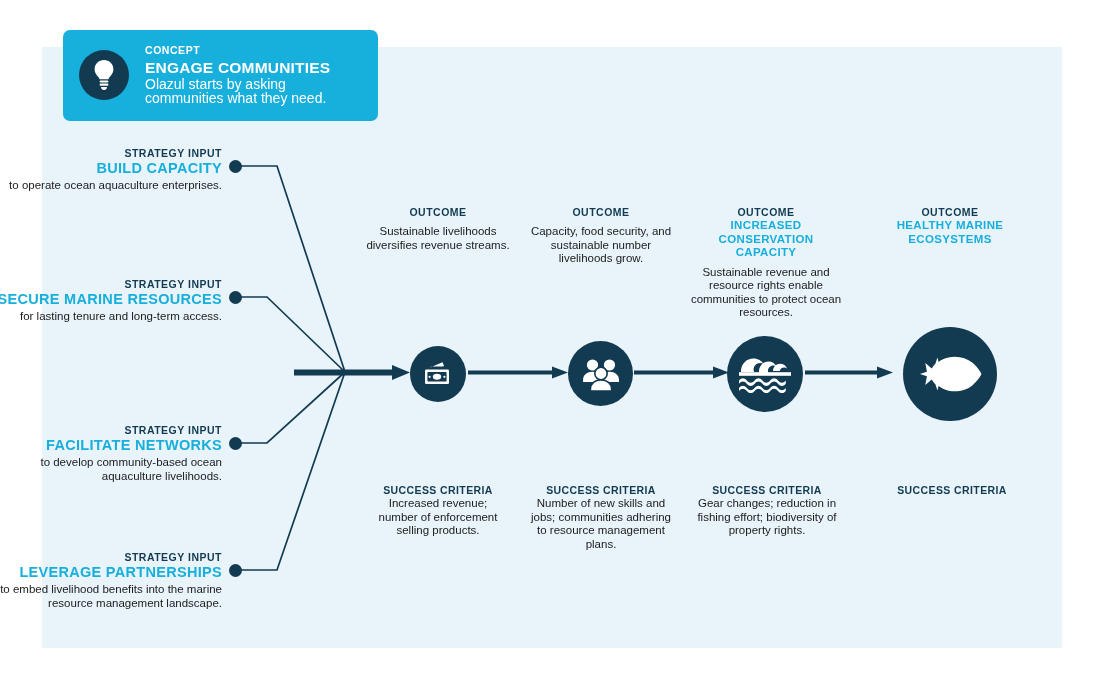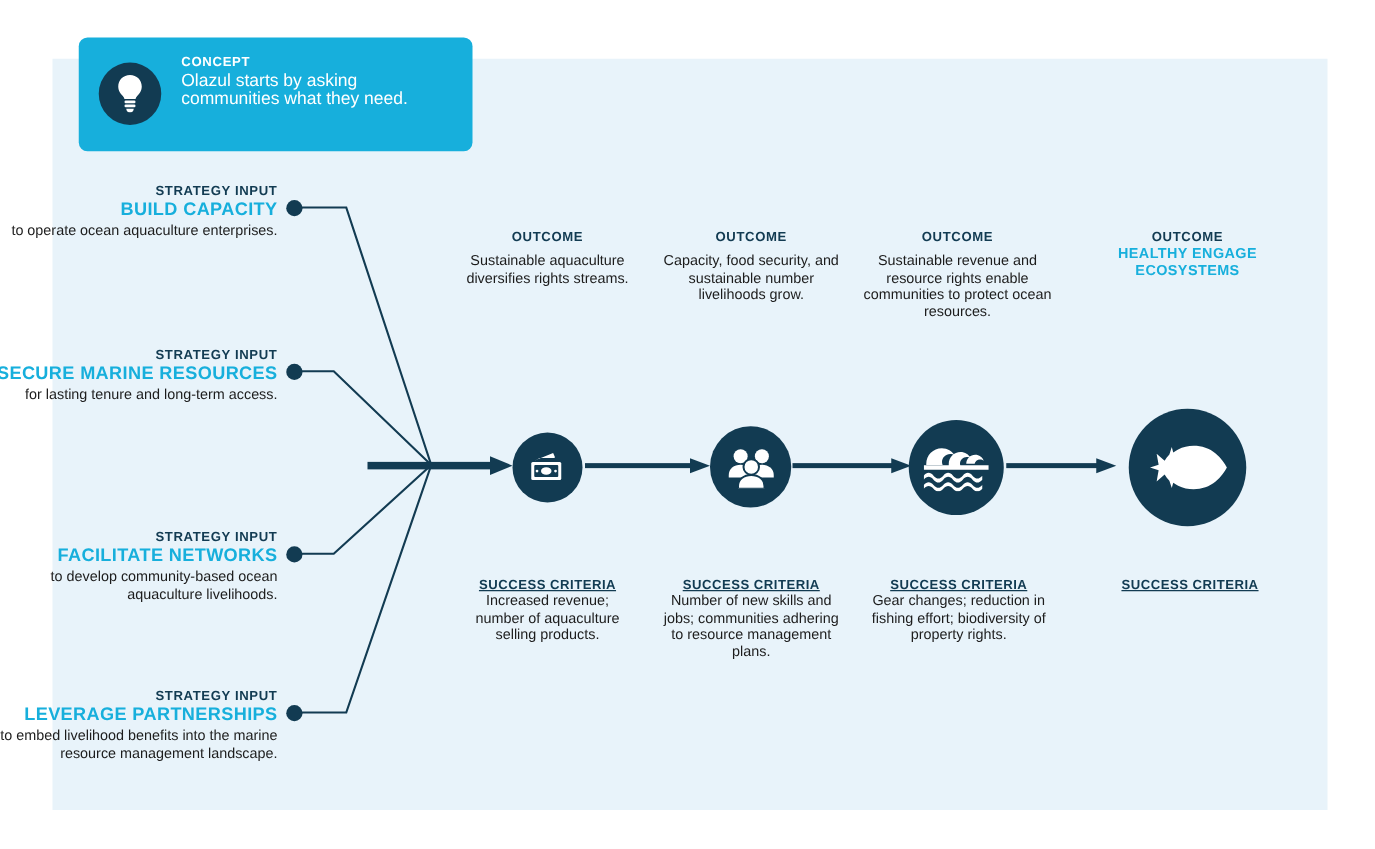--- a/index.html
+++ b/index.html
@@ -30,25 +30,25 @@
   .dot { position:absolute; width:13px; height:13px; border-radius:50%; background:#123B52; }
 
   
   #wires { position:absolute; left:0; top:0; width:1100px; height:679px; }
 
   
   .node { position:absolute; border-radius:50%; background:#123B52; }
   .node svg { position:absolute; left:50%; top:50%; transform:translate(-50%,-50%); }
 
   
-  .col { position:absolute; text-align:center; }
+  .col { position:absolute; text-align:center;margin-top:22px; }
   .o-kicker { font-size:10.5px; font-weight:bold; letter-spacing:.5px; color:#123B52; line-height:14px; }
   .o-title { font-size:11.5px; font-weight:bold; letter-spacing:.35px; color:#17AFDC; line-height:13.5px; }
   .o-desc { font-size:11.5px; color:#1c1c1c; line-height:13.5px; margin-top:6px; }
-  .c-kicker { font-size:10.5px; font-weight:bold; letter-spacing:.4px; color:#123B52; line-height:14px;text-decoration:underline; }
+  .c-kicker { font-size:10.5px; font-weight:bold; letter-spacing:.4px; color:#123B52; line-height:14px; }
   .c-desc { font-size:11.5px; color:#1c1c1c; line-height:13.5px; }
 </style>
 </head>
 <body>
 
 <div id="stage">
 
   <div class="panel"></div>
 
   <svg id="wires" viewBox="0 0 1100 679">
@@ -78,20 +78,21 @@
     <div class="concept-bulb">
       <svg width="24" height="30" viewBox="0 0 24 30">
         <path fill="#ffffff" d="M12 0C6.6 0 2.6 4.1 2.6 9.2c0 3.6 1.9 5.6 3.3 7.2 .9 1 1.5 1.8 1.6 2.8h9c.1-1 .7-1.8 1.6-2.8 1.4-1.6 3.3-3.6 3.3-7.2C21.4 4.1 17.4 0 12 0z"></path>
         <rect fill="#ffffff" x="7.6" y="20.4" width="8.8" height="2.1" rx="1"></rect>
         <rect fill="#ffffff" x="7.6" y="23.6" width="8.8" height="2.1" rx="1"></rect>
         <path fill="#ffffff" d="M9 26.9h6c0 1.7-1.3 3.1-3 3.1s-3-1.4-3-3.1z"></path>
       </svg>
     </div>
     <div class="concept-text">
       <div class="concept-kicker">CONCEPT</div>
+      <div class="concept-title">ENGAGE COMMUNITIES</div>
       <div class="concept-desc">Olazul starts by asking communities what they need.</div>
     </div>
   </div>
 
   <div class="strategy" style="top:146px;">
     <div class="s-kicker">STRATEGY INPUT</div>
     <div class="s-title">BUILD  CAPACITY</div>
     <div class="s-desc">to operate ocean aquaculture enterprises.</div>
   </div>
   <div class="dot" style="left:229px; top:160px;"></div>
@@ -161,41 +162,42 @@
   </div>
 
   <div class="node" style="left:903px; top:327px; width:94px; height:94px;">
     <svg width="64" height="40" viewBox="0 0 64 40">
       <path fill="#ffffff" d="M24.5 5.5c9.5-4.8 22-3.5 30 3.3 4.4 3.7 7.3 7.8 9 11.2-1.7 3.4-4.6 7.5-9 11.2-8 6.8-20.5 8.1-30 3.3-1.4-.7-2.7-1.5-3.9-2.4l-1.2 4.3-1.9-5.9c-1.5-1.5-2.8-3.2-3.8-5l-6.4 5.6 1.6-8.9-6.9-2.2 6.9-2.2-1.6-8.9 6.4 5.6c1-1.8 2.3-3.5 3.8-5l1.9-5.9 1.2 4.3c1.2-.9 2.5-1.7 3.9-2.4z"></path>
     </svg>
   </div>
 
   <div class="col" style="left:363px; top:183px; width:150px;">
     <div class="o-kicker">OUTCOME</div>
-    <div class="o-desc">Sustainable aquaculture diversifies rights streams.</div>
+    <div class="o-desc">Sustainable livelihoods diversifies revenue streams.</div>
   </div>
 
   <div class="col" style="left:525px; top:183px; width:152px;">
     <div class="o-kicker">OUTCOME</div>
     <div class="o-desc">Capacity, food security, and sustainable number livelihoods grow.</div>
   </div>
 
   <div class="col" style="left:688px; top:183px; width:156px;">
     <div class="o-kicker">OUTCOME</div>
+    <div class="o-title">INCREASED CONSERVATION CAPACITY</div>
     <div class="o-desc">Sustainable revenue and resource rights enable communities to protect ocean resources.</div>
   </div>
 
   <div class="col" style="left:872px; top:183px; width:156px;">
     <div class="o-kicker">OUTCOME</div>
-    <div class="o-title">HEALTHY ENGAGE ECOSYSTEMS</div>
+    <div class="o-title">HEALTHY MARINE ECOSYSTEMS</div>
   </div>
 
   <div class="col" style="left:368px; top:461px; width:140px;">
     <div class="c-kicker">SUCCESS CRITERIA</div>
-    <div class="c-desc">Increased revenue; number of aquaculture selling products.</div>
+    <div class="c-desc">Increased revenue; number of enforcement selling products.</div>
   </div>
 
   <div class="col" style="left:527px; top:461px; width:148px;">
     <div class="c-kicker">SUCCESS CRITERIA</div>
     <div class="c-desc">Number of new skills and jobs; communities adhering to resource management plans.</div>
   </div>
 
   <div class="col" style="left:697px; top:461px; width:140px;">
     <div class="c-kicker">SUCCESS CRITERIA</div>
     <div class="c-desc">Gear changes; reduction in fishing effort; biodiversity of property rights.</div>

